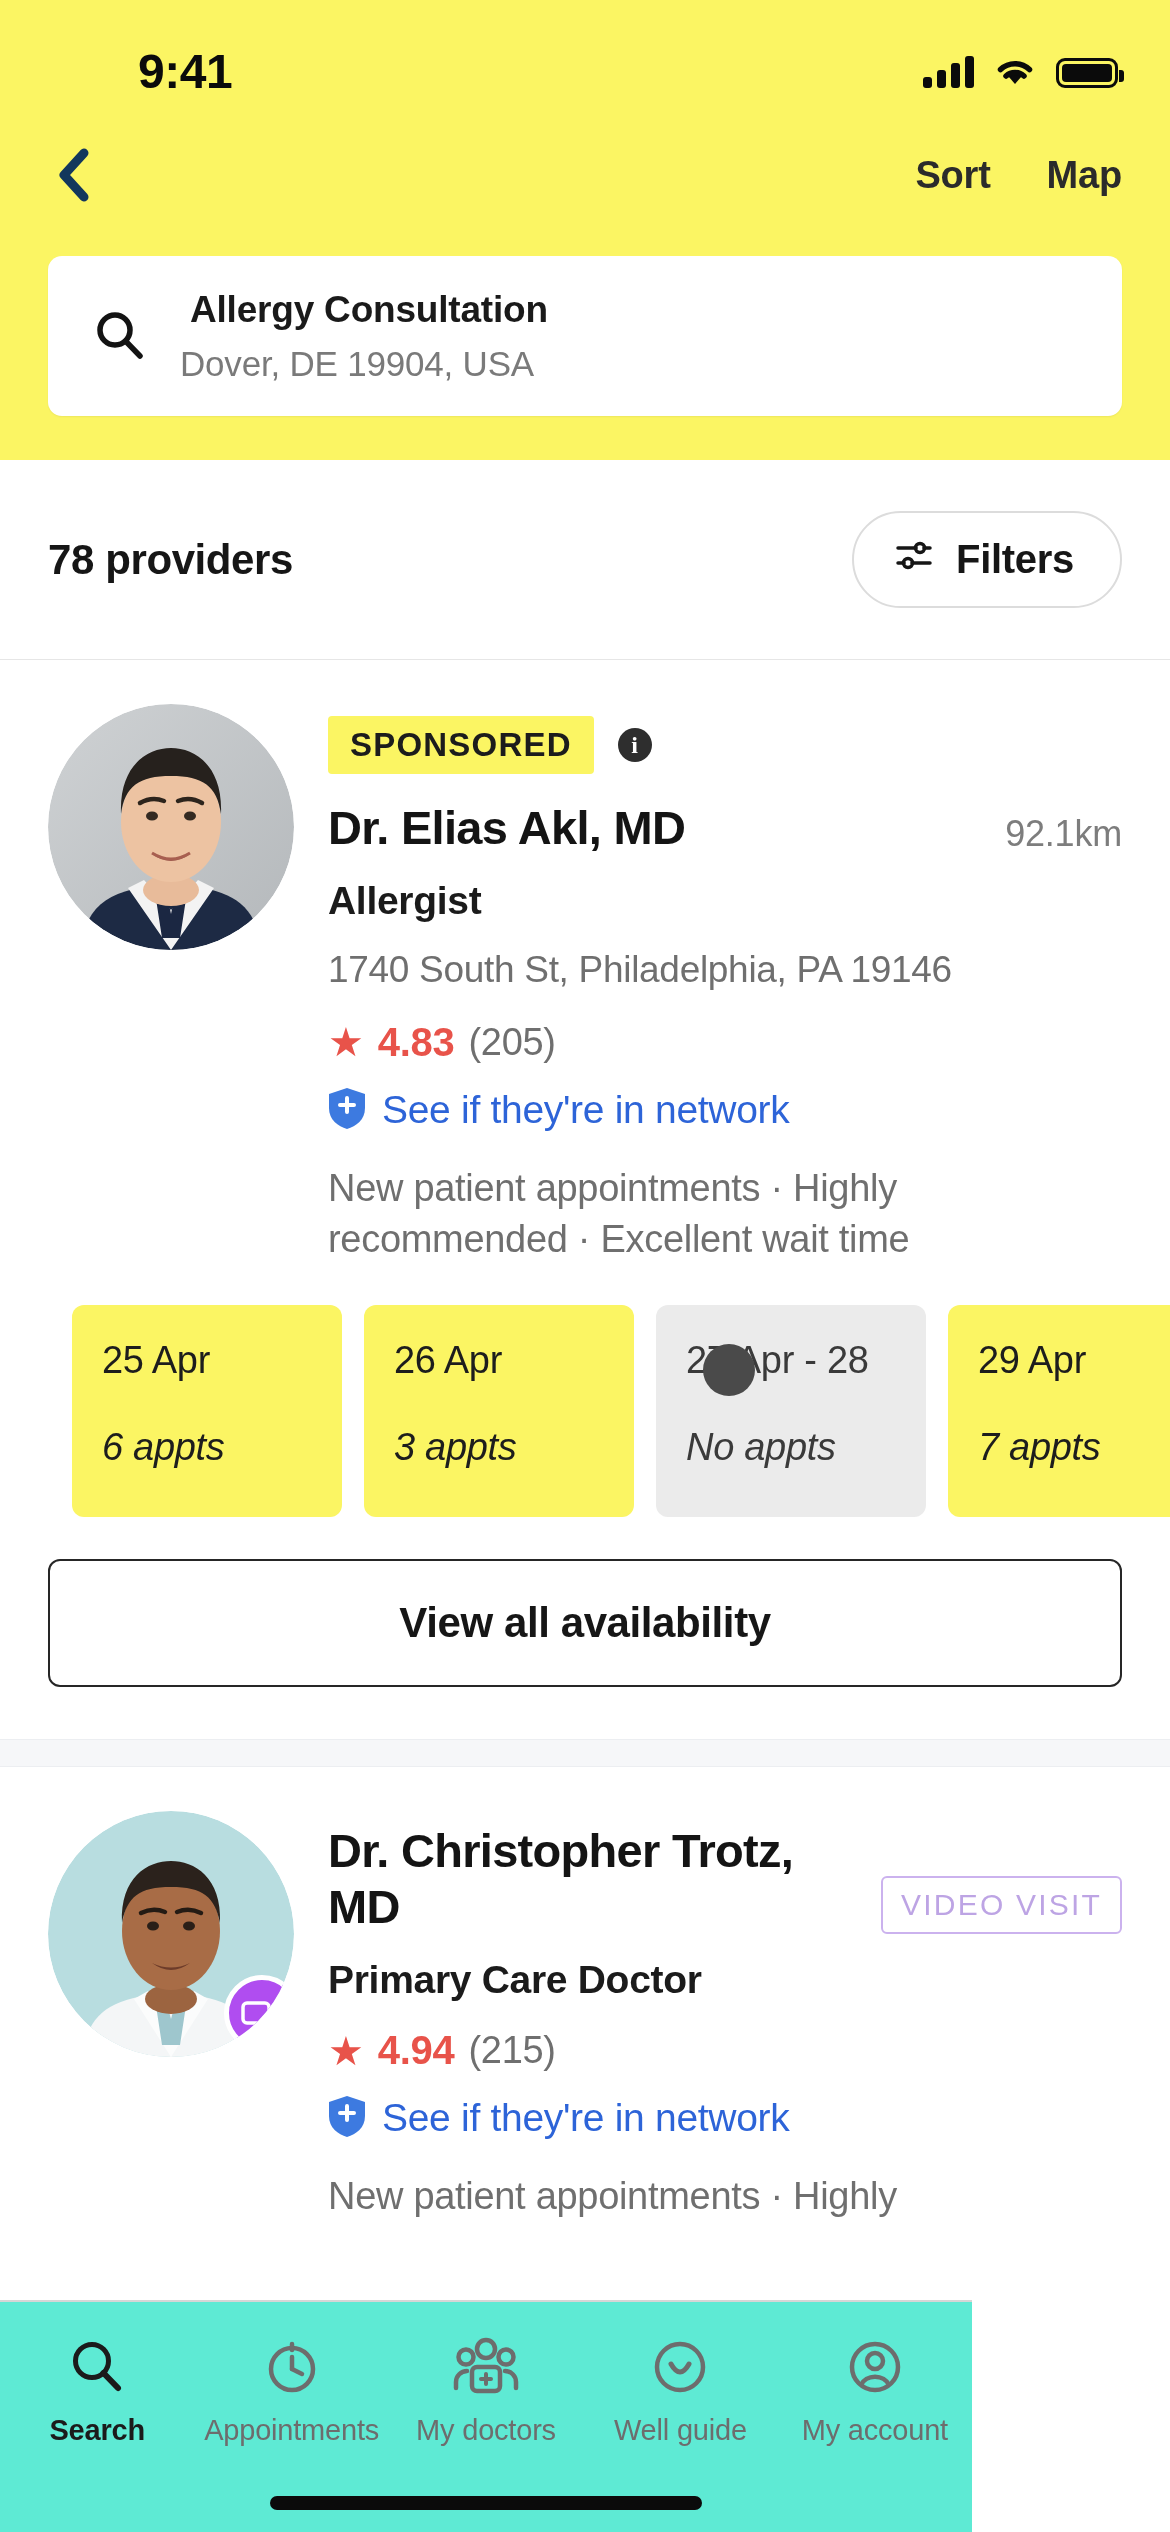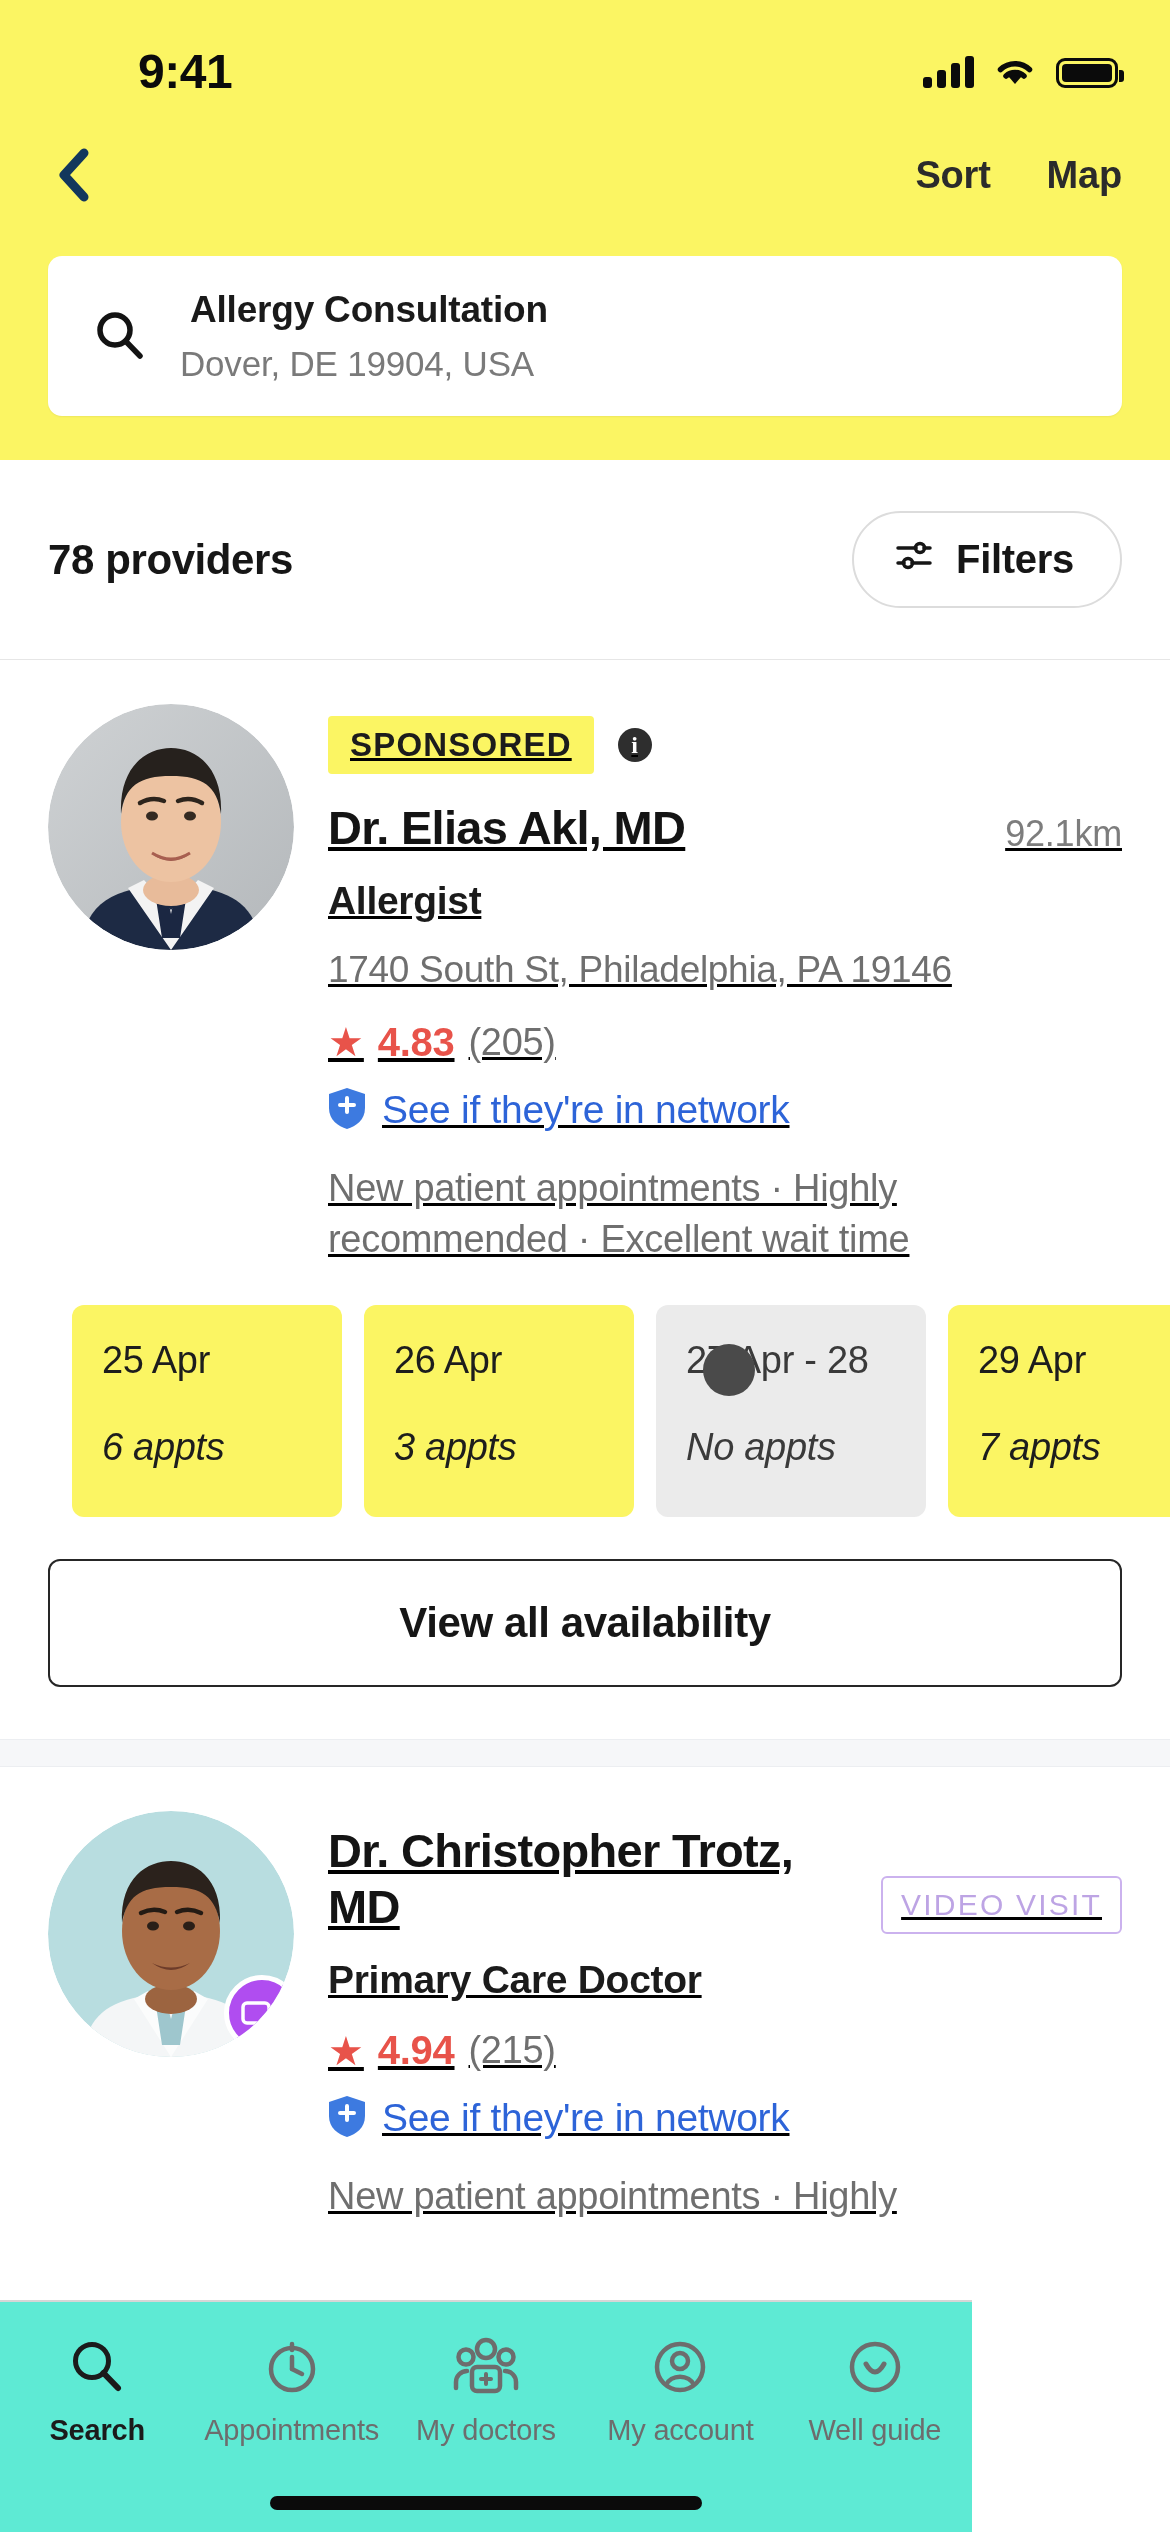--- a/index.html
+++ b/index.html
@@ -91,21 +91,21 @@
   .filterbtn {
     display:flex; align-items:center; gap:22px;
     border:2px solid #dcdcdc; border-radius:100px;
     padding:22px 46px 22px 40px;
     cursor:pointer; background:#fff;
   }
   .filterbtn span { font-size:40px; font-weight:700; color:#161616; letter-spacing:-0.3px;}
 
   
   .card { background:#fff; padding:0 0 0 0; position:relative; }
-  .card-inner { display:flex; padding:44px 48px 0 48px;text-decoration:underline; }
+  .card-inner { display:flex; padding:44px 48px 0 48px; }
   .avatar {
     width:246px; height:246px; flex:0 0 246px; border-radius:50%;
     overflow:hidden; position:relative; margin-right:34px;
   }
   .avatar .ph { width:100%; height:100%; display:block; }
   .vidbadge {
     position:absolute; right:-6px; bottom:6px;
     width:76px; height:76px; border-radius:50%;
     background:#b04df0; border:5px solid #fff;
     display:flex; align-items:center; justify-content:center;
@@ -445,33 +445,33 @@
           <path d="M33 38 v10 M28 43 h10" stroke="#6d6d6d" stroke-width="4" stroke-linecap="round"></path>
         </svg>
       </span>
       <span class="lbl">My doctors</span>
     </div>
 
     <div class="tab">
       <span>
         <svg width="62" height="62" viewBox="0 0 62 62">
           <circle cx="31" cy="31" r="23" stroke="#6d6d6d" stroke-width="4.5" fill="none"></circle>
-          <circle cx="31" cy="25" r="8" stroke="#6d6d6d" stroke-width="4.5" fill="none"></circle>
-          <path d="M17 49 a15 13 0 0 1 28 0" stroke="#6d6d6d" stroke-width="4.5" fill="none"></path>
-        </svg>
-      </span>
-      <span class="lbl">My account</span>
+          <path d="M22 28 q9 16 18 0" stroke="#6d6d6d" stroke-width="5" fill="none" stroke-linecap="round"></path>
+        </svg>
+      </span>
+      <span class="lbl">Well guide</span>
     </div>
 
     <div class="tab">
       <span>
         <svg width="62" height="62" viewBox="0 0 62 62">
           <circle cx="31" cy="31" r="23" stroke="#6d6d6d" stroke-width="4.5" fill="none"></circle>
-          <path d="M22 28 q9 16 18 0" stroke="#6d6d6d" stroke-width="5" fill="none" stroke-linecap="round"></path>
-        </svg>
-      </span>
-      <span class="lbl">Well guide</span>
+          <circle cx="31" cy="25" r="8" stroke="#6d6d6d" stroke-width="4.5" fill="none"></circle>
+          <path d="M17 49 a15 13 0 0 1 28 0" stroke="#6d6d6d" stroke-width="4.5" fill="none"></path>
+        </svg>
+      </span>
+      <span class="lbl">My account</span>
     </div>
 
     <div class="homeindicator"></div>
   </div>
 
 </div>
 
 </body></html>

